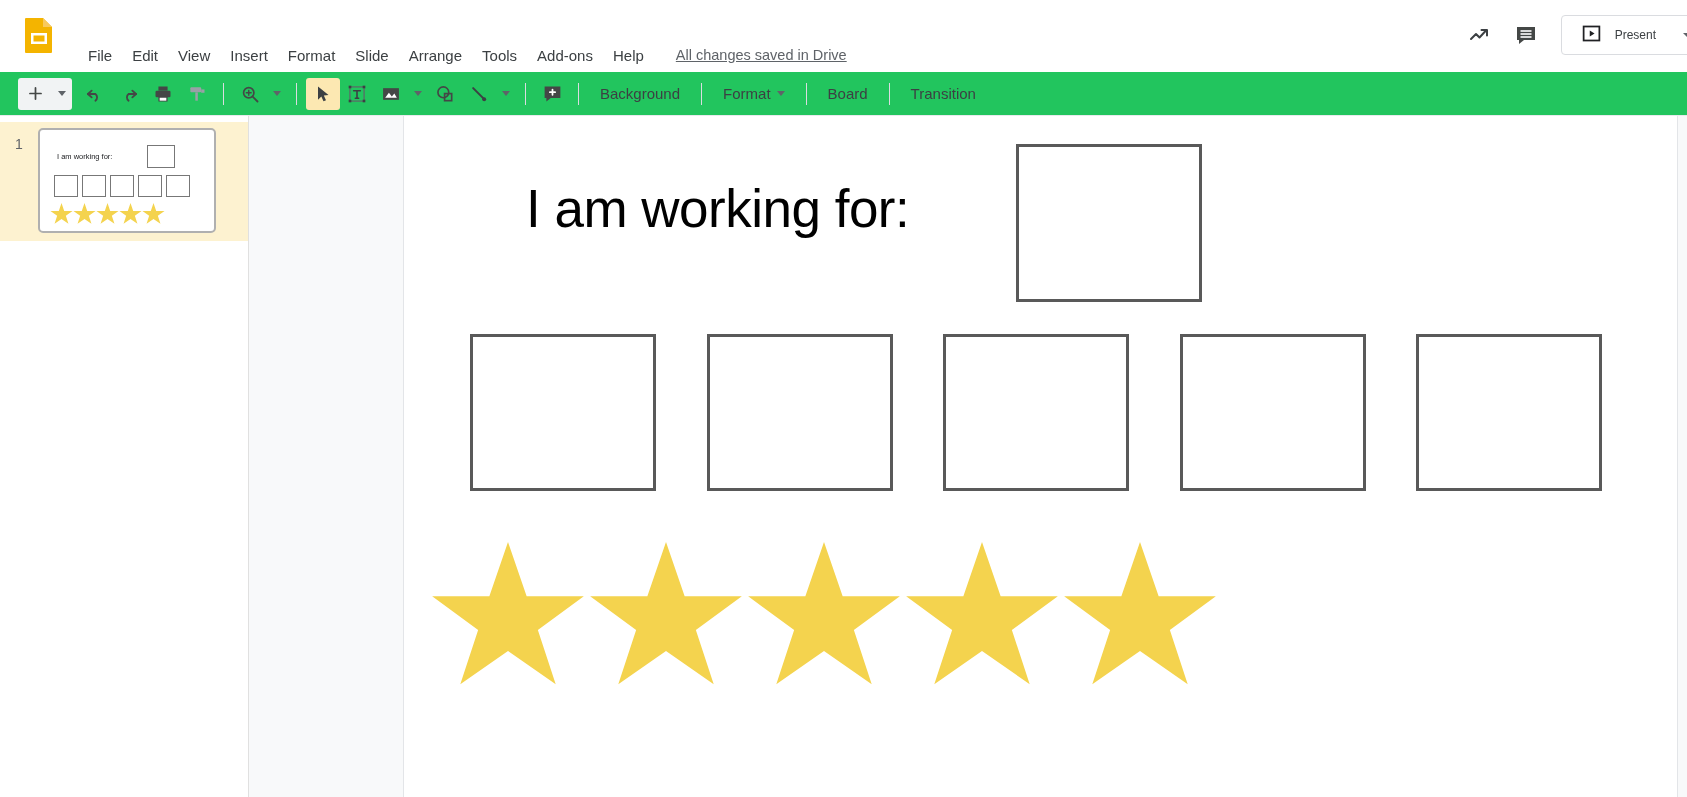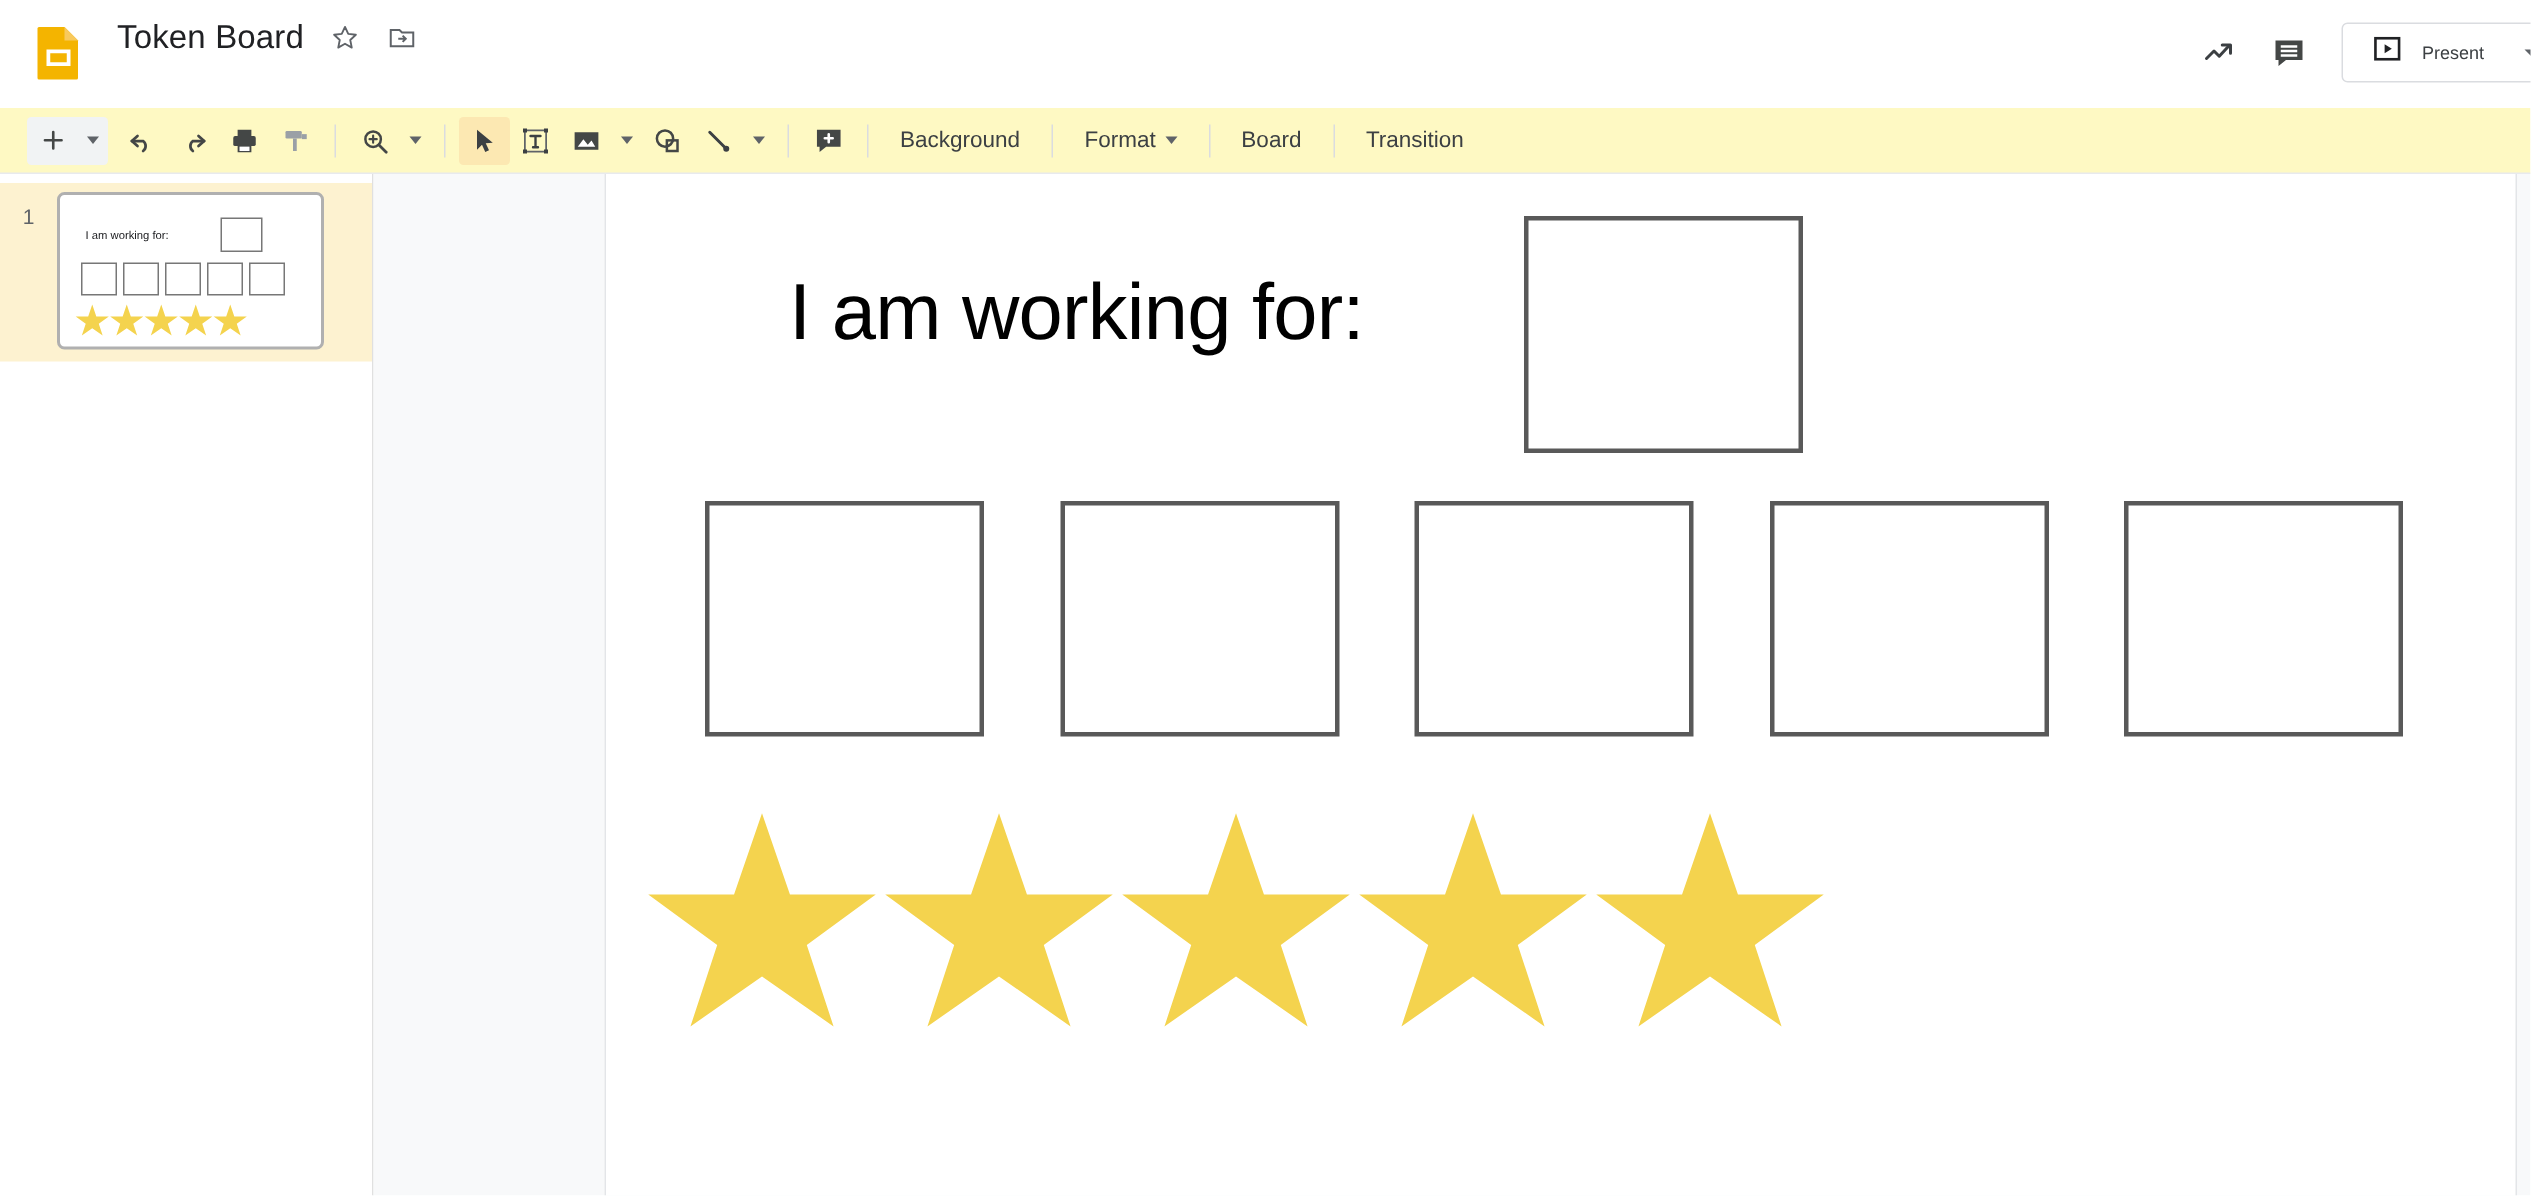--- a/index.html
+++ b/index.html
@@ -105,21 +105,21 @@
     border-left: 5px solid transparent;
     border-right: 5px solid transparent;
     border-top: 5px solid #5f6368;
   }
 
   
   .toolbar {
     position: relative;
     height: 44px;
     width: 1687px;
-    background: #fef9c3;
+    background: #22c55e;
     border-bottom: 1px solid #e8eaed;
     display: flex;
     align-items: center;
     padding-left: 18px;
     gap: 0px;
   }
   .tb-btn {
     width: 34px; height: 32px;
     display: flex; align-items: center; justify-content: center;
     cursor: pointer;
@@ -304,35 +304,34 @@
 
   <div class="app-logo">
     <svg width="42" height="42" viewBox="0 0 42 42">
       <path d="M8 4 h17 l9 9 v25 a1 1 0 0 1 -1 1 h-25 a1 1 0 0 1 -1 -1 v-33 a1 1 0 0 1 1 -1 z" fill="#F4B400"></path>
       <path d="M25 4 l9 9 h-9 z" fill="#F8C95C"></path>
       <rect x="13" y="19" width="16" height="11" fill="#ffffff"></rect>
       <rect x="15.5" y="21.5" width="11" height="6" fill="#F4B400"></rect>
     </svg>
   </div>
 
-  <div class="title-row">
-    <span class="doc-title">Token Board</span>
-    <span class="title-icon">
-      <svg width="20" height="20" viewBox="0 0 24 24">
-        <path d="M12 3.5 l2.6 5.6 6.1 .7 -4.5 4.2 1.2 6.1 -5.4 -3.1 -5.4 3.1 1.2 -6.1 -4.5 -4.2 6.1 -.7 z" fill="none" stroke="#5f6368" stroke-width="1.5" stroke-linejoin="round"></path>
-      </svg>
-    </span>
-    <span class="title-icon">
-      <svg width="20" height="20" viewBox="0 0 24 24">
-        <path d="M3 6 h7 l2 2 h9 v11 h-18 z" fill="none" stroke="#5f6368" stroke-width="1.6"></path>
-        <path d="M9 13 h6 m-2.5 -2.5 l2.5 2.5 -2.5 2.5" fill="none" stroke="#5f6368" stroke-width="1.6"></path>
-      </svg>
-    </span>
+
+  <div class="menu-row">
+    <span class="menu-item">File</span>
+    <span class="menu-item">Edit</span>
+    <span class="menu-item">View</span>
+    <span class="menu-item">Insert</span>
+    <span class="menu-item">Format</span>
+    <span class="menu-item">Slide</span>
+    <span class="menu-item">Arrange</span>
+    <span class="menu-item">Tools</span>
+    <span class="menu-item">Add-ons</span>
+    <span class="menu-item">Help</span>
+    <span class="save-state">All changes saved in Drive</span>
   </div>
-
 
   <div class="top-right">
     <span class="tr-icon">
       <svg width="24" height="24" viewBox="0 0 24 24">
         <path d="M3 16 l5 -5 3.5 3.5 6.5 -7" fill="none" stroke="#3c4043" stroke-width="2" stroke-linecap="round" stroke-linejoin="round"></path>
         <path d="M13.5 7 h5.5 v5.5" fill="none" stroke="#3c4043" stroke-width="2" stroke-linecap="round" stroke-linejoin="round"></path>
       </svg>
     </span>
     <span class="tr-icon">
       <svg width="24" height="24" viewBox="0 0 24 24">

